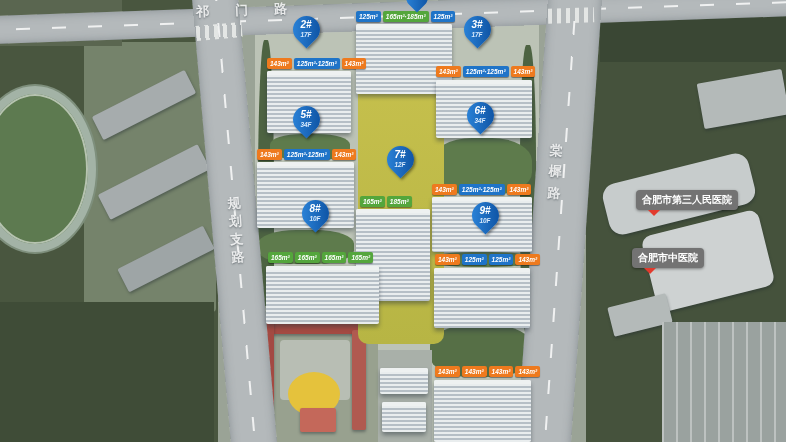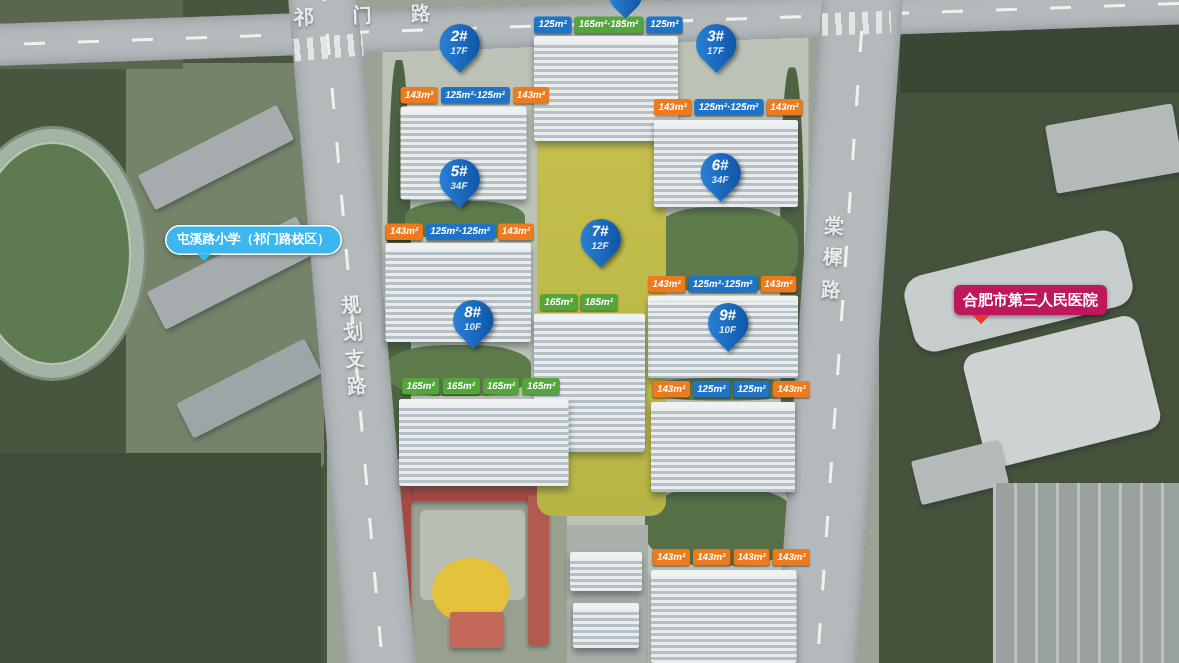--- a/index.html
+++ b/index.html
@@ -56,21 +56,21 @@
   .pin-tip{position:absolute;left:406px;top:-14px;width:22px;height:22px;z-index:6;
      border-radius:50% 50% 50% 0;transform:rotate(-45deg);
      background:linear-gradient(135deg,#2f8ae0,#0a4c9c);}
 
   
   .bubble{position:absolute;color:#fff;white-space:nowrap;z-index:7;}
   .bubble-school{background:#3cb6ef;border:1px solid #fff;border-radius:10px;
      font-size:8.5px;font-weight:bold;padding:3px 7px;box-shadow:0 1px 3px rgba(0,0,0,.35);}
   .bubble-school::after{content:"";position:absolute;left:20px;bottom:-5px;
      border:5px solid transparent;border-top-color:#3cb6ef;border-bottom:0;}
-  .bubble-red{background:#be185d;border-radius:4px;font-size:10px;font-weight:bold;
+  .bubble-red{background:#737373;border-radius:4px;font-size:10px;font-weight:bold;
      padding:3px 6px;box-shadow:0 1px 3px rgba(0,0,0,.4);}
   .bubble-red::after{content:"";position:absolute;left:12px;bottom:-6px;
      border:6px solid transparent;border-top-color:#e23a2d;border-bottom:0;}
 </style>
 </head>
 <body>
 
 <div class="stage">
 
   <div class="abs" style="left:0;top:0;width:218px;height:442px;background:#49563f;"></div>
@@ -216,16 +216,16 @@
     <div class="pin-body"></div>
     <div class="pin-label">8#</div>
     <div class="pin-floors">10F</div>
   </div>
   <div class="pin" style="left:468px;top:202px;">
     <div class="pin-body"></div>
     <div class="pin-label">9#</div>
     <div class="pin-floors">10F</div>
   </div>
 
-  <div class="bubble bubble-school" style="left:110px;top:150px;">屯溪路小学（祁门路校区）</div>
   <div class="bubble bubble-red" style="left:636px;top:190px;">合肥市第三人民医院</div>
+  <div class="bubble bubble-red" style="left:632px;top:248px;">合肥市中医院</div>
 
 </div>
 
 </body></html>

